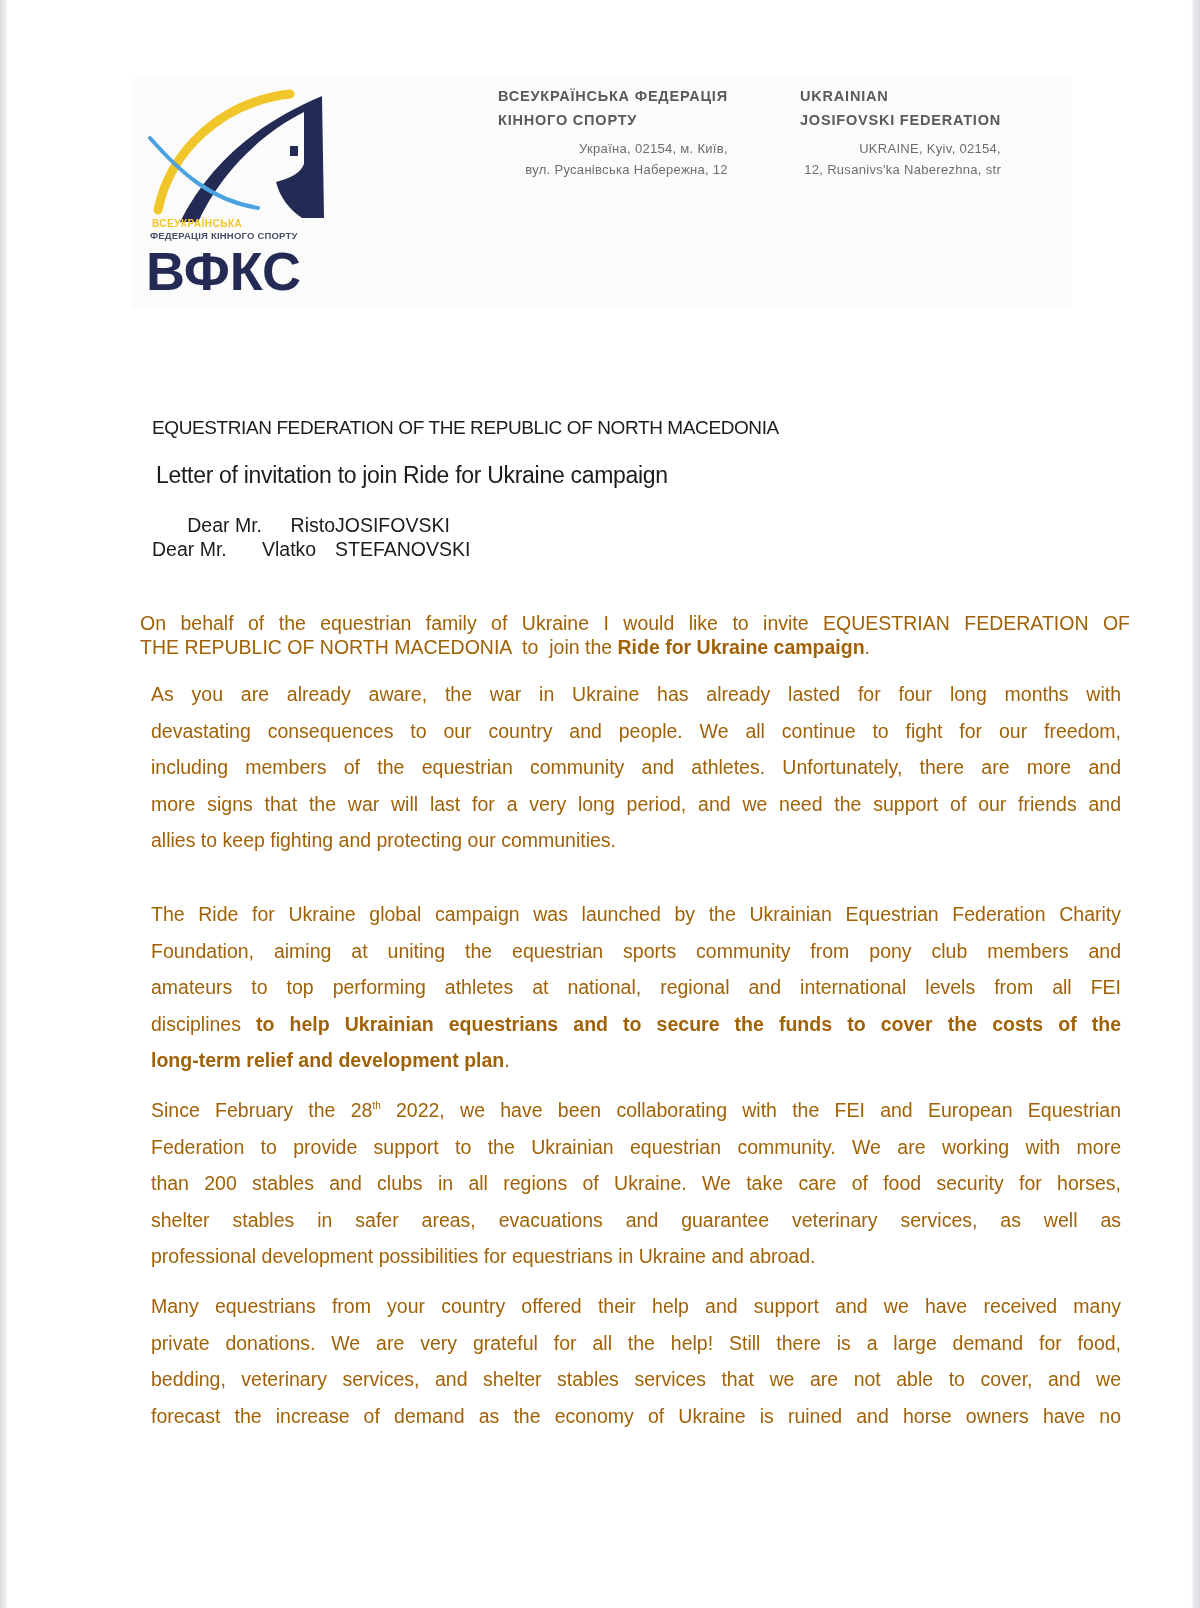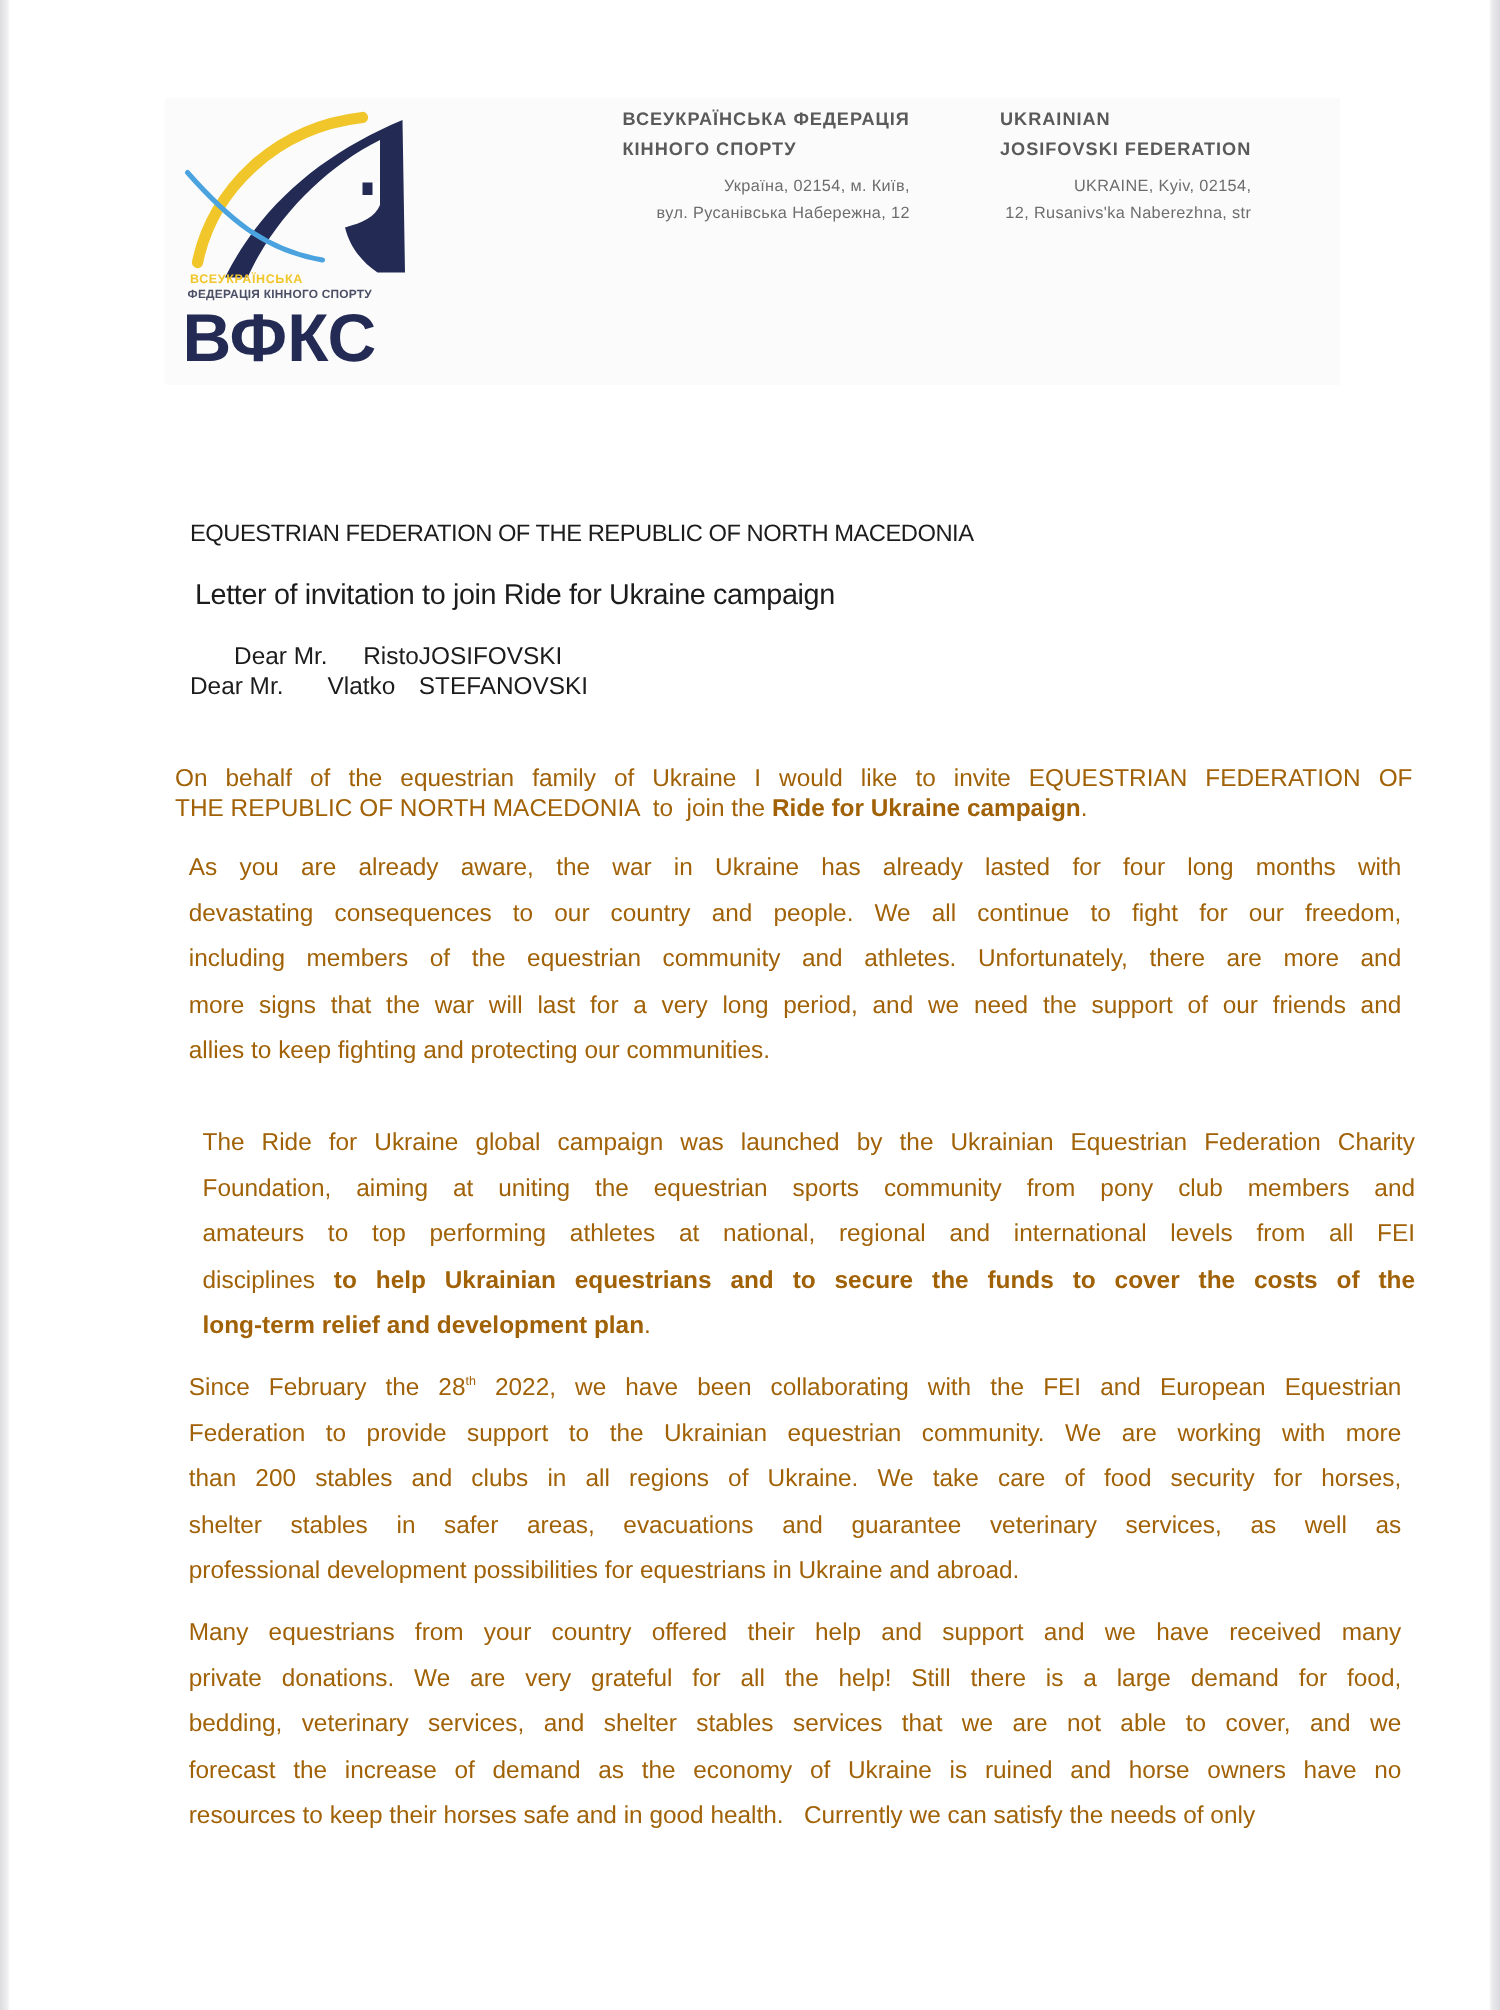--- a/index.html
+++ b/index.html
@@ -45,21 +45,21 @@
   .dear1 { top: 514px; text-align: right; }
   .dear2 { top: 538px; }
 
   .para { position: absolute; left: 151px; width: 970px; font-size: 19.5px; color: #a16207; }
   .para .ln { display: block; height: 36.5px; white-space: nowrap; text-align: justify;
     text-align-last: justify; }
   .para .ln.last { text-align-last: left; }
   .intro { left: 140px; top: 612px; width: 990px; }
   .intro .ln { height: 24px; }
   .p1 { top: 683px; }
-  .p2 { top: 903px; margin-left: 11px; }
+  .p2 { top: 903px; }
   .p3 { top: 1099px; }
   .p4 { top: 1295px; }
   b { font-weight: bold; }
   sup { font-size: 10px; vertical-align: 8px; margin-top: 12px; }
 </style>
 </head>
 <body>
 
 <div class="edge-left"></div>
 <div class="edge-right"></div>
@@ -137,14 +137,13 @@
   <span class="ln">than 200 stables and clubs in all regions of Ukraine. We take care of food security for horses,</span>
   <span class="ln">shelter stables in safer areas, evacuations and guarantee veterinary services, as well as</span>
   <span class="ln last">professional development possibilities for equestrians in Ukraine and abroad.</span>
 </div>
 
 <div class="para p4">
   <span class="ln">Many equestrians from your country offered their help and support and we have received many</span>
   <span class="ln">private donations. We are very grateful for all the help! Still there is a large demand for food,</span>
   <span class="ln">bedding, veterinary services, and shelter stables services that we are not able to cover, and we</span>
   <span class="ln">forecast the increase of demand as the economy of Ukraine is ruined and horse owners have no</span>
-  <span class="ln last" style="white-space:pre">resources to keep their horses safe and in good health.   Currently we can satisfy the needs of only</span>
 </div>
 
 </body></html>

